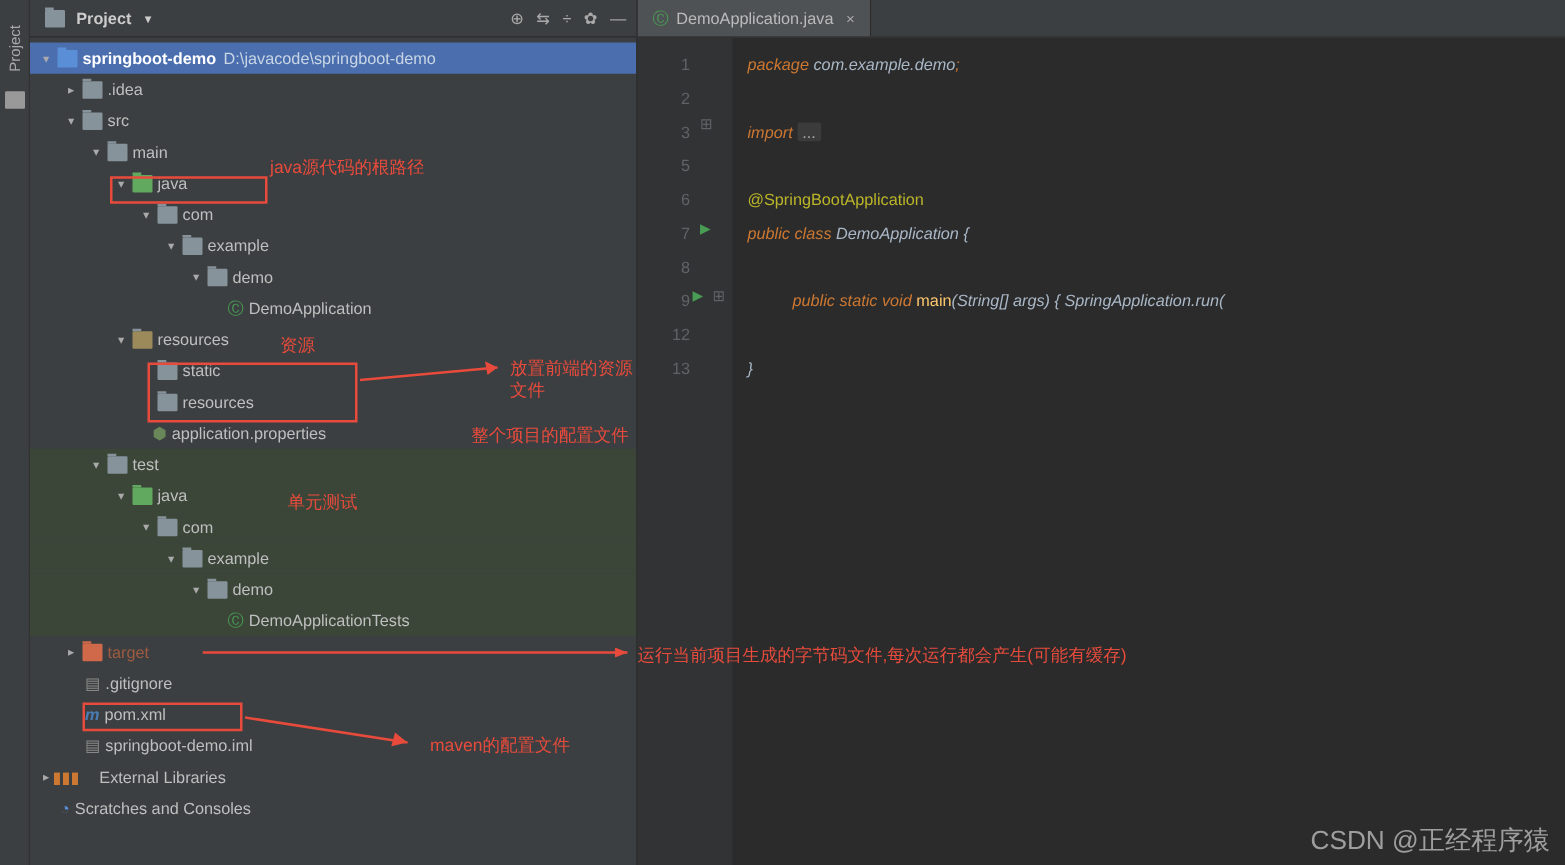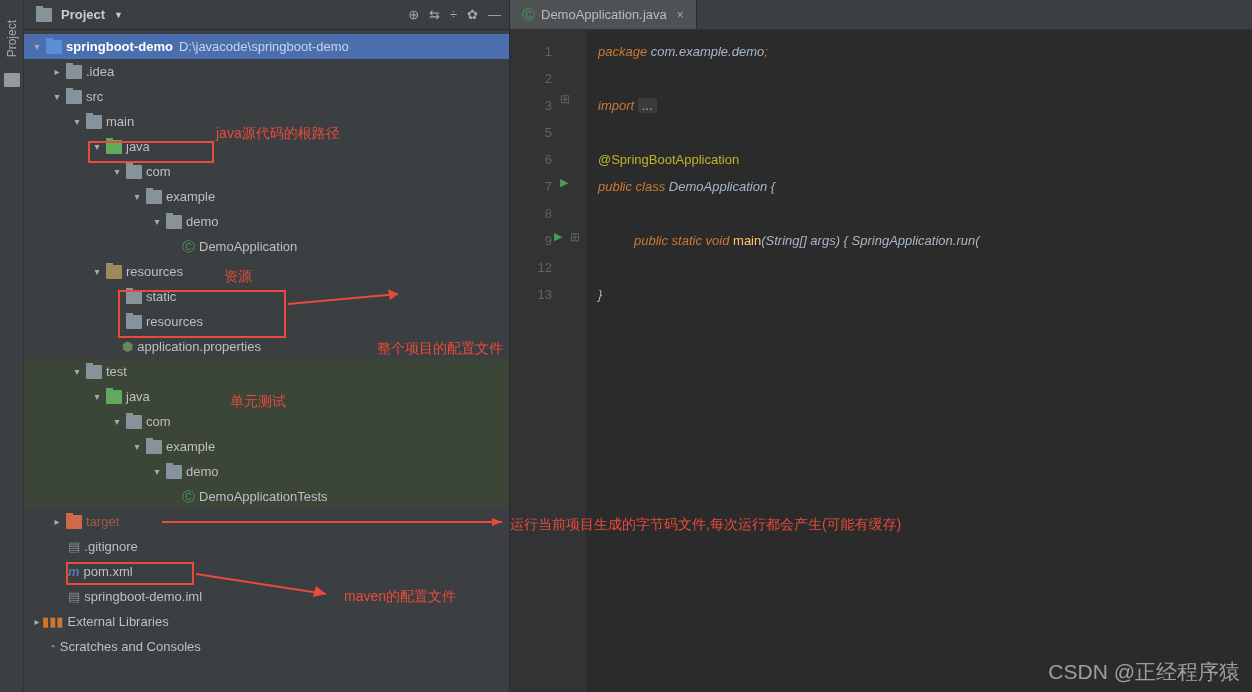--- a/index.html
+++ b/index.html
@@ -181,32 +181,33 @@
         <span class="file-icon" style="color:#4a7db5;font-weight:bold;font-style:italic">m</span>
         <span class="label" style="margin-left:4px">pom.xml</span>
       </div>
     <div class="tree-row" style="padding-left:44px">
         <span class="file-icon" style="color:#888">▤</span>
         <span class="label" style="margin-left:4px">springboot-demo.iml</span>
       </div>
     <div class="tree-row" style="padding-left:8px">
         <span class="arrow">▸</span>
         <span class="file-icon" style="color:#cc7832">▮▮▮</span>
-        <span class="label" style="margin-left:4px">External Libraries</span>
+        <span class="label" style="margin-left:16px">External Libraries</span>
       </div>
     <div class="tree-row" style="padding-left:24px">
         <span class="file-icon" style="color:#5a8fd8">◔</span>
         <span class="label" style="margin-left:4px">Scratches and Consoles</span>
       </div>
   </div>
 
   <div class="red-box" style="left:64px;top:141px;width:126px;height:22px"></div>
   <span class="red-text" style="left:192px;top:125px">java源代码的根路径</span>
   <span class="red-text" style="left:200px;top:268px">资源</span>
   <div class="red-box" style="left:94px;top:290px;width:168px;height:48px"></div>
+  <span class="red-text" style="left:384px;top:286px">放置前端的资源文件</span>
   <svg class="red-arrow" style="left:264px;top:288px" width="120" height="20">
       <line x1="0" y1="16" x2="110" y2="6" stroke="#e84b3c" stroke-width="2"></line>
       <polygon points="110,6 100,1 102,12" fill="#e84b3c"></polygon>
     </svg>
   <span class="red-text" style="left:353px;top:340px">整个项目的配置文件</span>
   <span class="red-text" style="left:206px;top:393px">单元测试</span>
   <svg class="red-arrow" style="left:138px;top:518px" width="348" height="8">
       <line x1="0" y1="4" x2="340" y2="4" stroke="#e84b3c" stroke-width="2"></line>
       <polygon points="340,4 330,0 330,8" fill="#e84b3c"></polygon>
     </svg>

